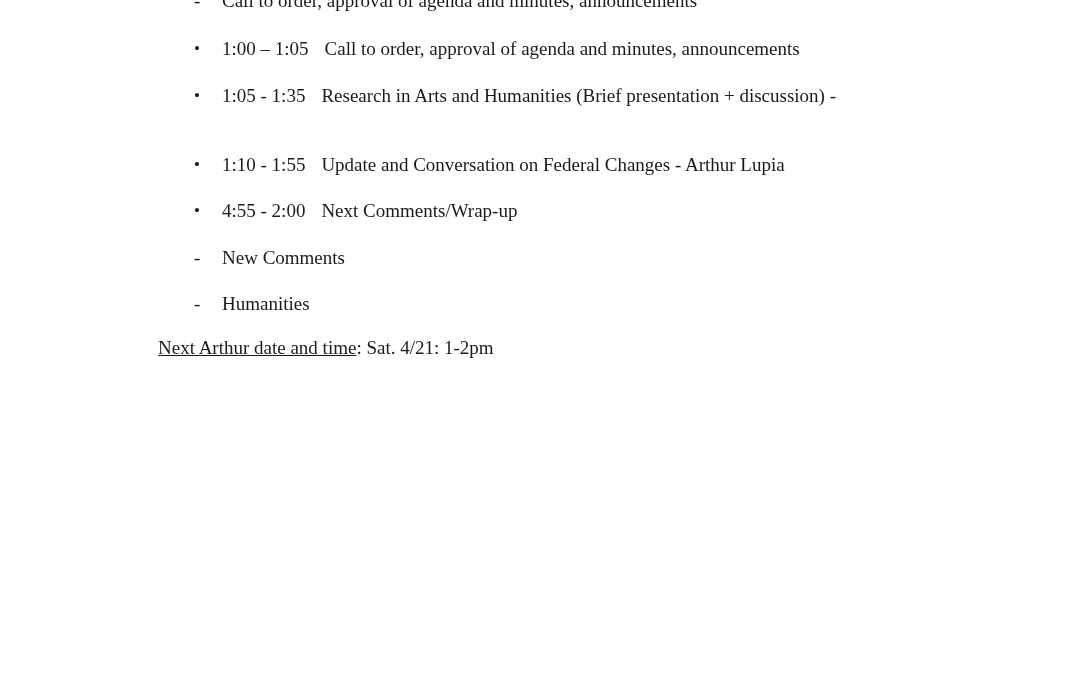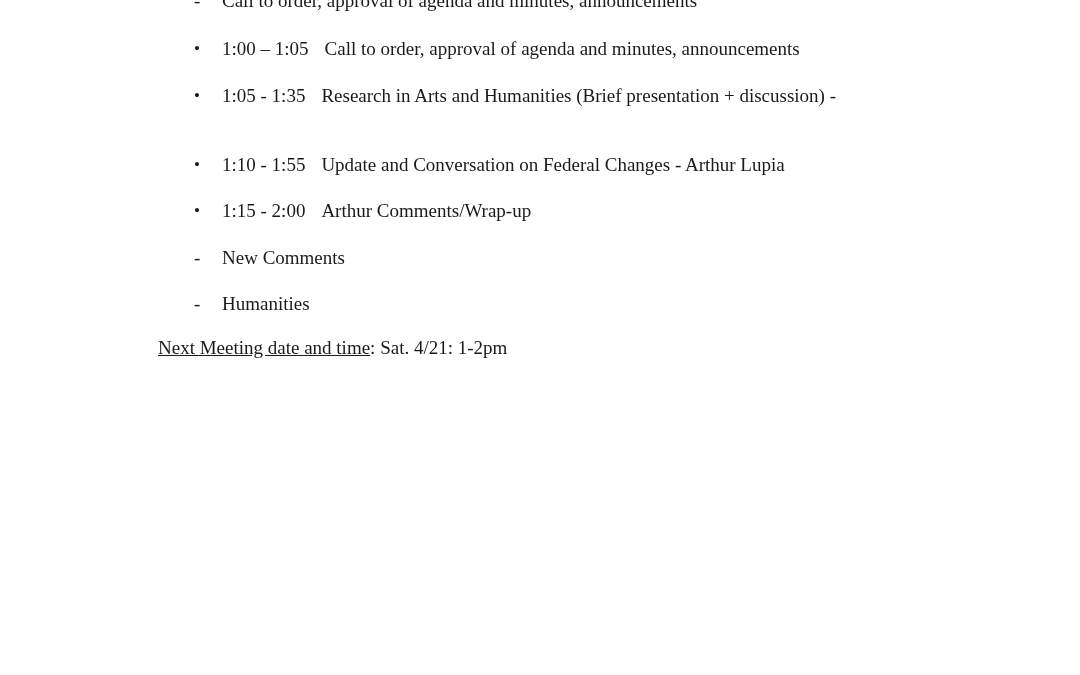--- a/index.html
+++ b/index.html
@@ -75,32 +75,32 @@
     <span class="time">1:05 - 1:35</span><span>Research in Arts and Humanities (Brief presentation + discussion) -</span>
   </div>
 
   <div class="agenda-item item-3">
     <span class="marker bullet-glyph">•</span>
     <span class="time">1:10 - 1:55</span><span>Update and Conversation on Federal Changes - Arthur Lupia</span>
   </div>
 
   <div class="agenda-item item-4">
     <span class="marker bullet-glyph">•</span>
-    <span class="time">1:15 - 2:00</span><span>Arthur Comments/Wrap-up</span>
+    <span class="time">4:55 - 2:00</span><span>Next Comments/Wrap-up</span>
   </div>
 
   <div class="agenda-item item-5">
     <span class="marker">-</span>
     <span>New Comments</span>
   </div>
 
   <div class="agenda-item item-6">
     <span class="marker">-</span>
     <span>Humanities</span>
   </div>
 
   <div class="footer">
     <div>
-      <span class="underline">Next Meeting date and time</span><span>: Sat. 4/21: 1-2pm</span>
+      <span class="underline">Next Arthur date and time</span><span>: Sat. 4/21: 1-2pm</span>
     </div>
   </div>
 
 </div>
 
 </body></html>

